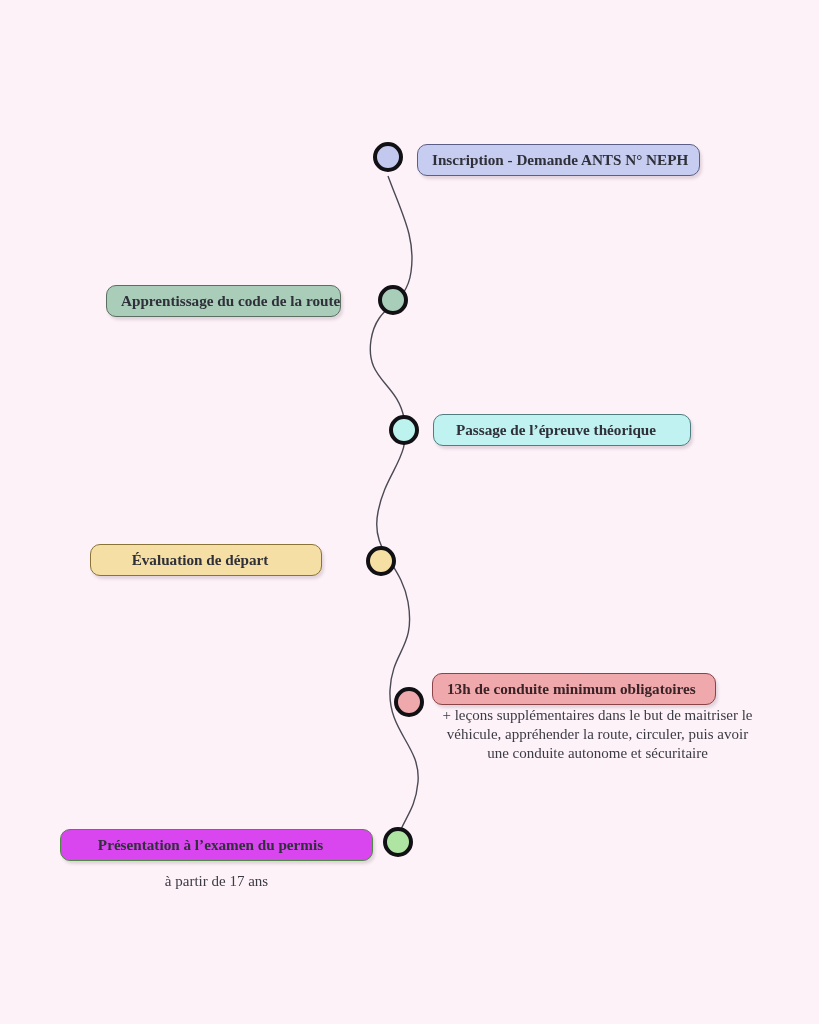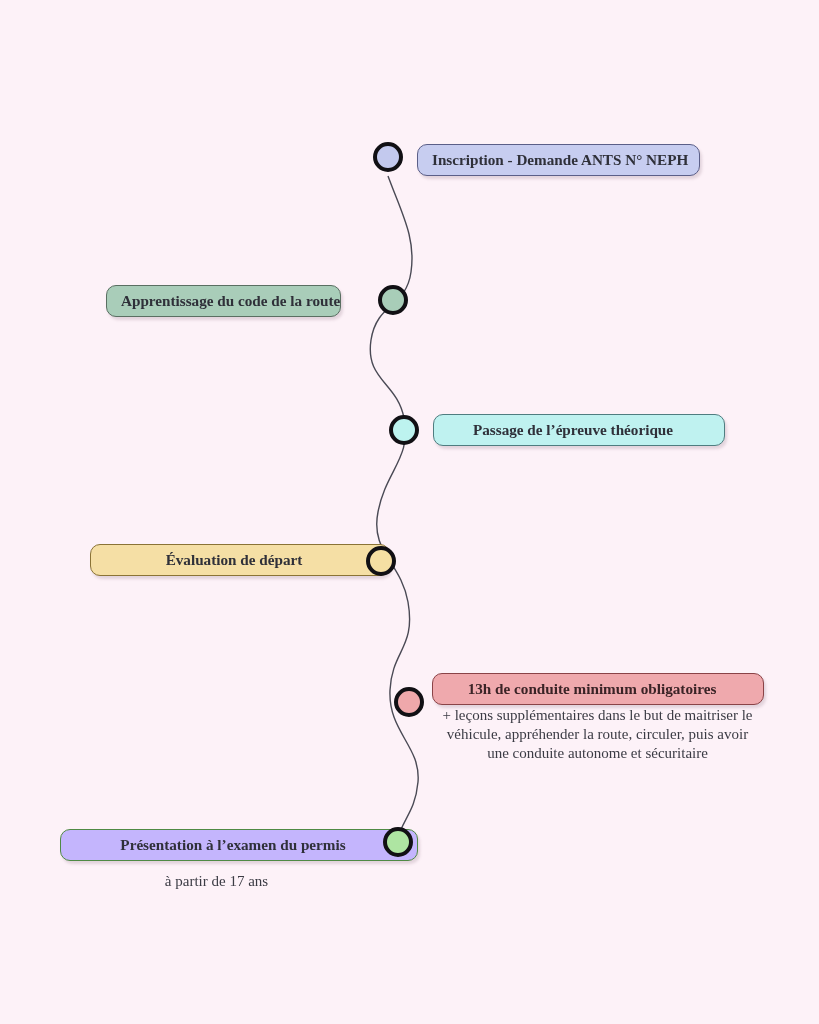--- a/index.html
+++ b/index.html
@@ -83,26 +83,26 @@
              C 415,814 401,820 397,842"></path>
   </svg>
 
   <div class="node-dot" style="left:373px; top:142px; background:#c3c9ee;"></div>
   <div class="label-box" style="left:417px; top:144px; width:283px; background:#c7cdf0; border-color:#5b5f88;">Inscription - Demande ANTS N° NEPH</div>
 
   <div class="node-dot" style="left:378px; top:285px; background:#a8cdb8;"></div>
   <div class="label-box" style="left:106px; top:285px; width:235px; background:#a9cdb9; border-color:#5a6f62;">Apprentissage du code de la route</div>
 
   <div class="node-dot" style="left:389px; top:415px; background:#bdf3ef;"></div>
-  <div class="label-box" style="left:433px; top:414px; width:292px; background:#bff2f0; border-color:#4f7d80;">Passage de l’épreuve théorique</div>
+  <div class="label-box" style="left:433px; top:414px; width:258px; background:#bff2f0; border-color:#4f7d80;">Passage de l’épreuve théorique</div>
 
   <div class="node-dot" style="left:366px; top:546px; background:#f5dfa3;"></div>
-  <div class="label-box" style="left:90px; top:544px; width:300px; background:#f5dfa5; border-color:#8a7336;">Évaluation de départ</div>
+  <div class="label-box" style="left:90px; top:544px; width:232px; background:#f5dfa5; border-color:#8a7336;">Évaluation de départ</div>
 
   <div class="node-dot" style="left:394px; top:687px; background:#efa8ab;"></div>
-  <div class="label-box" style="left:432px; top:673px; width:332px; background:#efa9ad; border-color:#8a4347; color:#3a2326;">13h de conduite minimum obligatoires</div>
+  <div class="label-box" style="left:432px; top:673px; width:284px; background:#efa9ad; border-color:#8a4347; color:#3a2326;">13h de conduite minimum obligatoires</div>
   <div class="sub-note" style="left:440px; top:706px; width:315px;">+ leçons supplémentaires dans le but de maitriser le véhicule, appréhender la route, circuler, puis avoir une conduite autonome et sécuritaire</div>
 
   <div class="node-dot" style="left:383px; top:827px; background:#aee5a2;"></div>
-  <div class="label-box" style="left:60px; top:829px; width:358px; background:#c4b5fd; border-color:#4f8a44;">Présentation à l’examen du permis</div>
+  <div class="label-box" style="left:60px; top:829px; width:313px; background:#d946ef; border-color:#4f8a44;">Présentation à l’examen du permis</div>
   <div class="sub-note" style="left:60px; top:861px; width:313px;margin-top:11px;">à partir de 17 ans</div>
 
 </div>
 
 </body></html>

